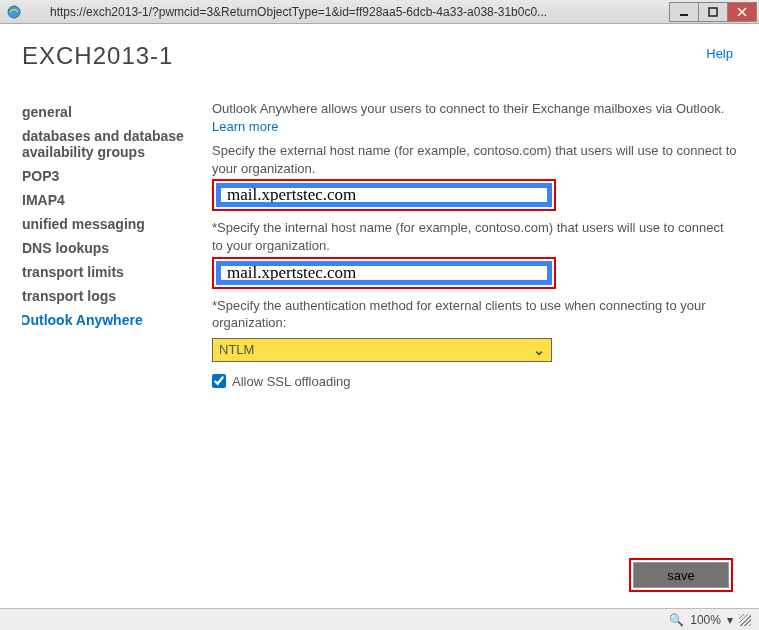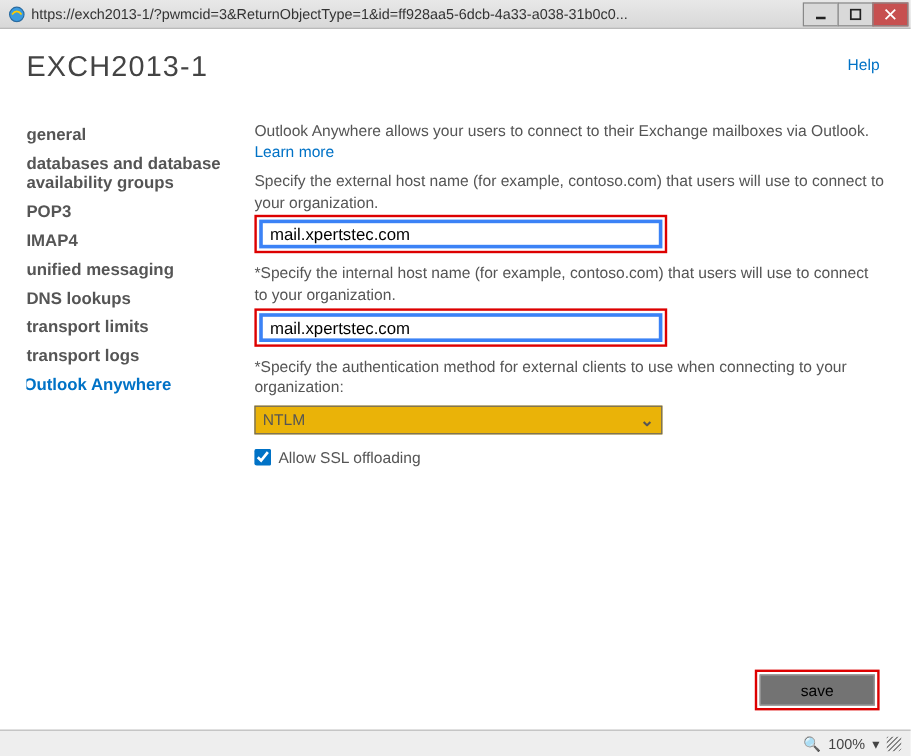--- a/index.html
+++ b/index.html
@@ -12,20 +12,21 @@
       overflow: hidden;
       position: relative;
     }
     .titlebar {
       background: linear-gradient(#e8e8e8, #d8d8d8);
       height: 24px;
       display: flex;
       align-items: center;
       padding: 0 2px;
       border-bottom: 1px solid #aaa;
+      gap: 24px;
     }
     .titlebar-icon {
       width: 16px; height: 16px;
       margin: 0 4px;
       display: flex; align-items: center; justify-content: center;
     }
     .titlebar-url {
       flex: 1;
       font-size: 12px;
       color: #333;
@@ -95,44 +96,44 @@
       padding-left: 10px;
       color: #555;
       font-size: 13px;
     }
     .form-text { line-height: 1.4; margin-bottom: 6px; }
     .form-label { line-height: 1.35; }
     .learn-more { color: #0072c6; cursor: pointer; }
     .text-input {
       width: 340px;
       height: 24px;
-      border: 3px solid #3b82f6;
+      border: 5px solid #3b82f6;
       padding: 2px 6px;
-      font-size: 14px;
+      font-size: 17px;
       margin: 4px 0 10px 0;
-      font-family: Liberation Sans, sans-serif;
+      font-family: Liberation Serif, serif;
     }
     .highlight-box {
       border: 2px solid #d00;
       display: inline-block;
       padding: 0;
       margin: 2px 0 8px 0;
     }
     .highlight-box .text-input {
       margin: 2px;
       width: 336px;
     }
     .select-box {
       width: 340px;
       height: 24px;
       border: 1px solid #666;
       padding: 2px 6px;
       font-size: 13px;
       margin: 6px 0 12px 0;
-      background: #eab308;
+      background: #fde047;
       display: flex;
       align-items: center;
       justify-content: space-between;
       cursor: pointer;
     }
     .chevron { font-size: 14px; font-weight: bold; }
     .checkbox-row {
       display: flex;
       align-items: center;
       gap: 6px;

